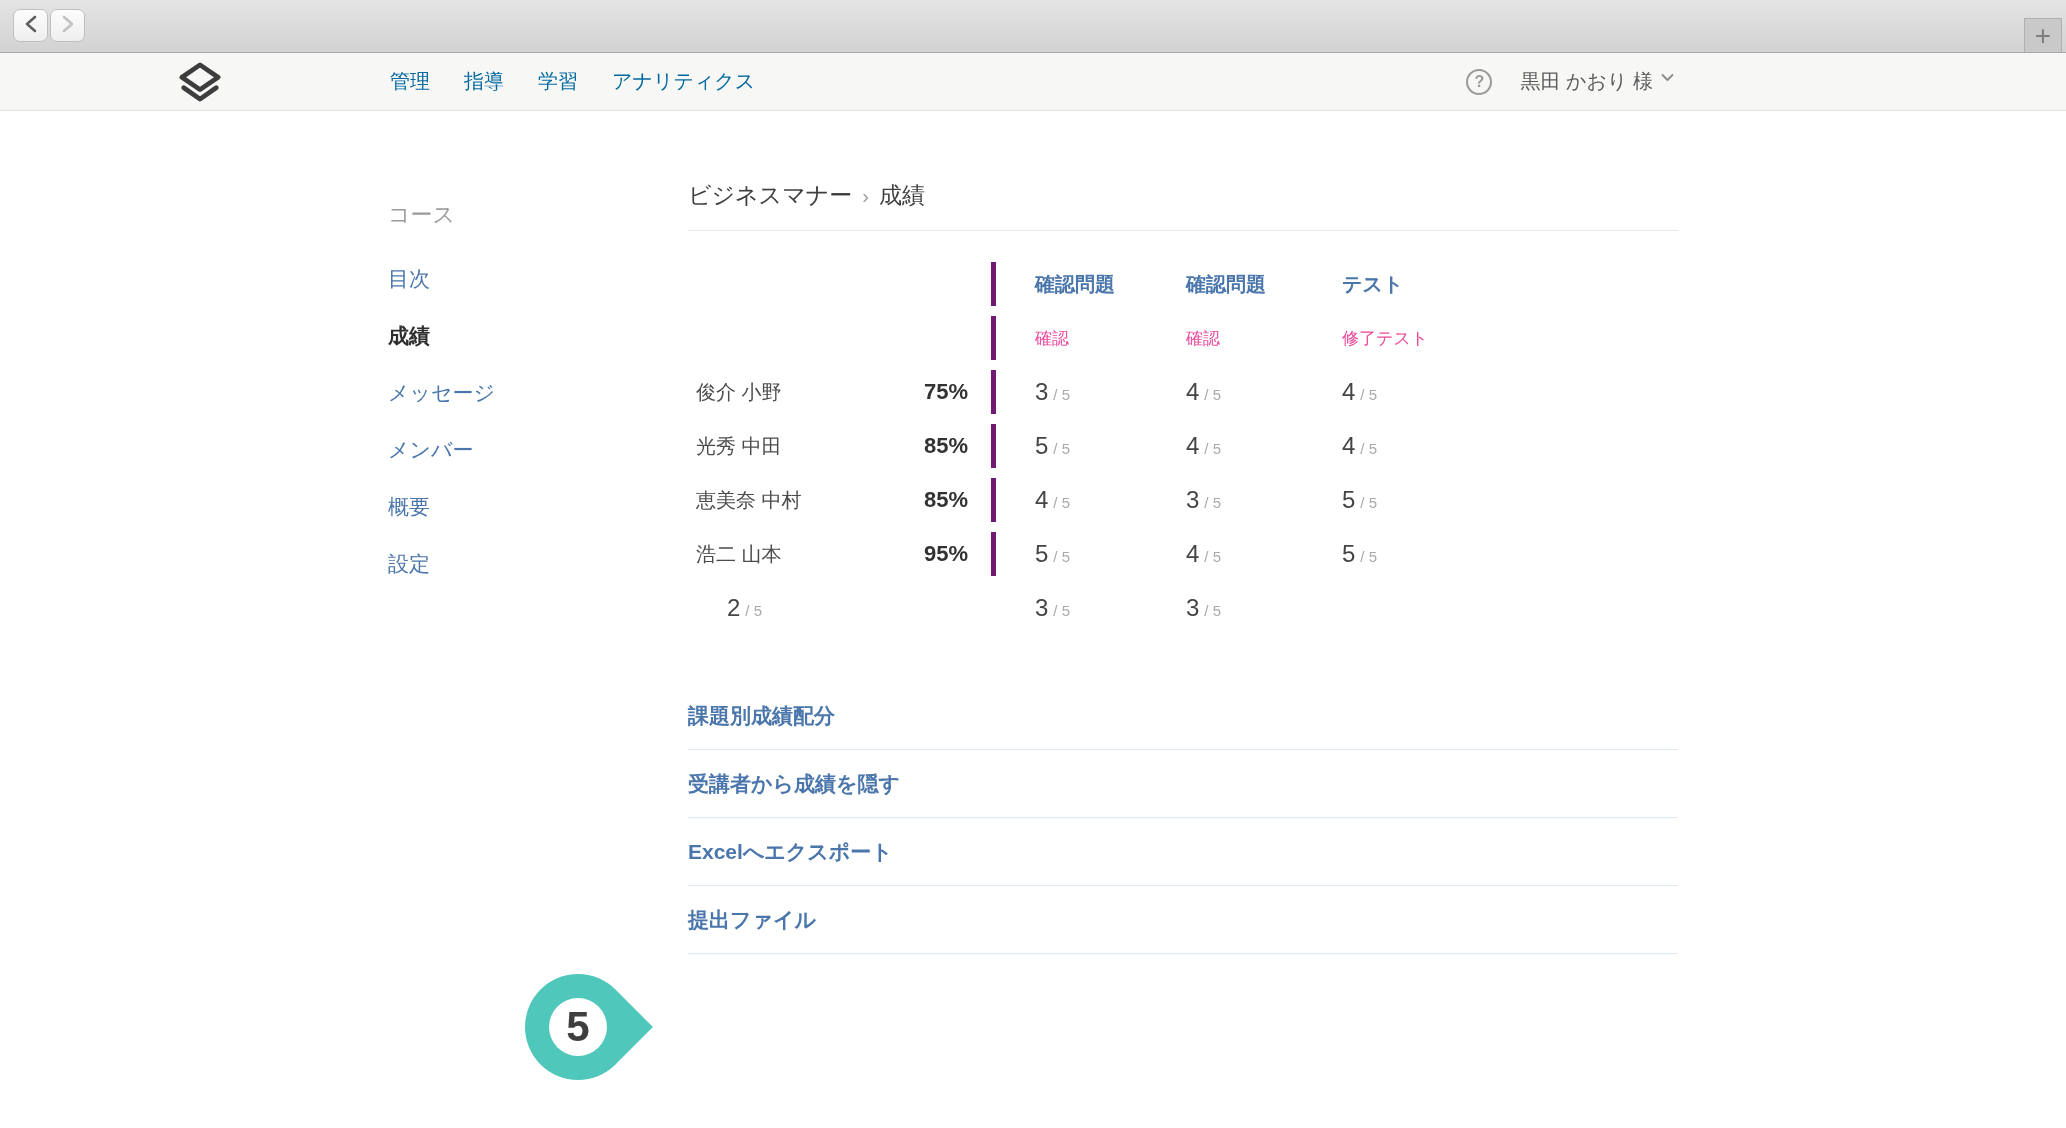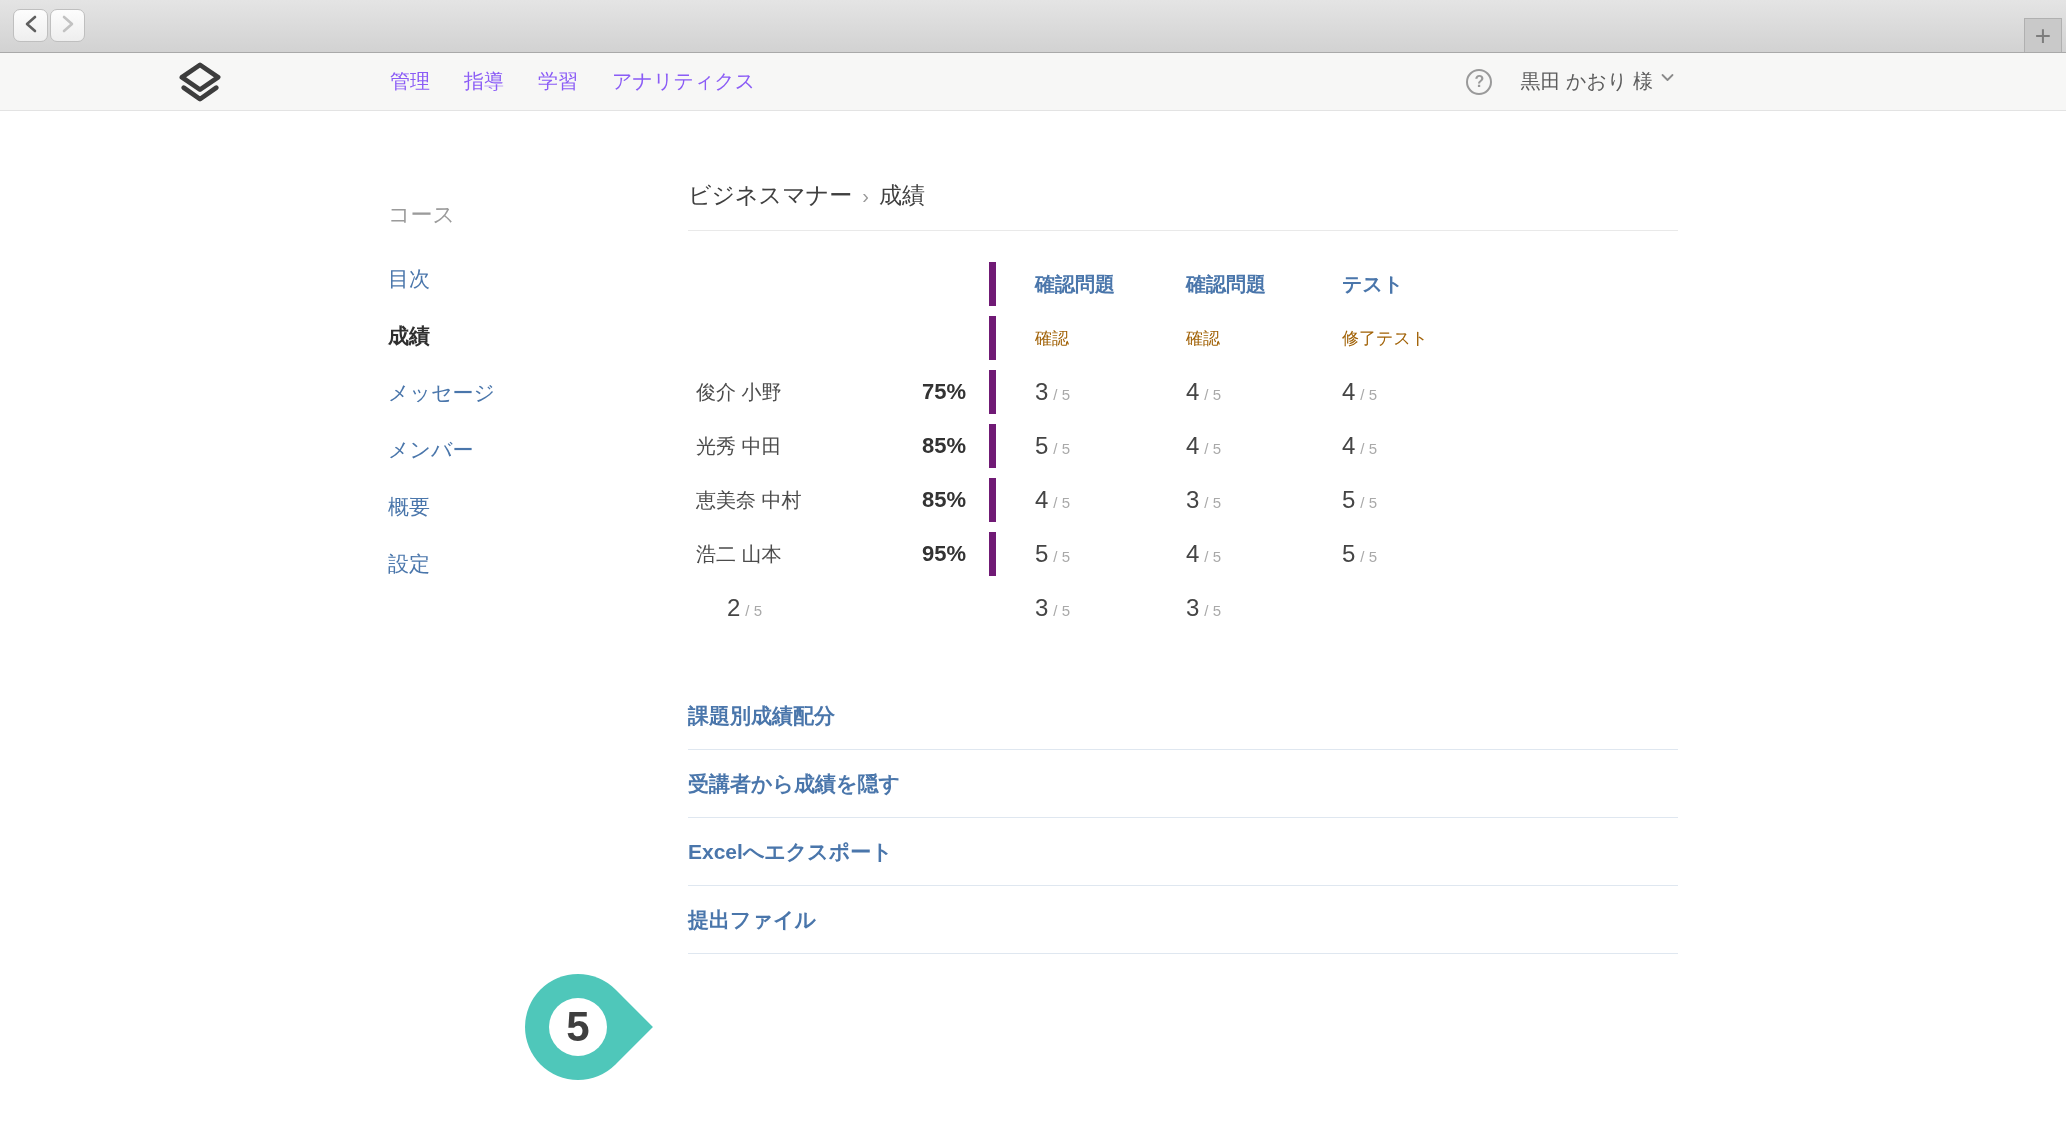--- a/index.html
+++ b/index.html
@@ -42,21 +42,21 @@
     height: 58px;
     background: #f7f7f6;
     border-bottom: 1px solid #e3e3e3;
     position: relative;
   }
   .logo { position: absolute; left: 178px; top: 9px; cursor: pointer; }
   .main-nav {
     position: absolute; left: 390px; top: 0; height: 100%;
     display: flex; align-items: center; gap: 34px;
   }
-  .main-nav .nav-item { font-size: 20px; color: #8b5cf6; cursor: pointer; white-space: nowrap; }
+  .main-nav .nav-item { font-size: 20px; color: #0369a1; cursor: pointer; white-space: nowrap; }
   .header-right {
     position: absolute; right: 392px; top: 0; height: 100%;
     display: flex; align-items: center; gap: 28px;
   }
   .help-icon {
     width: 26px; height: 26px; border: 2px solid #9a9a9a; border-radius: 50%;
     color: #9a9a9a; font-size: 16px; font-weight: bold;
     display: flex; align-items: center; justify-content: center;
     cursor: pointer;
   }
@@ -88,24 +88,24 @@
 
   
   .grades { margin-top: 31px; }
   .g-row {
     display: grid;
     grid-template-columns: 308px 151px 156px 1fr;
     height: 44px; margin-bottom: 10px;
     align-items: center;
   }
   .cell-first { height: 100%; display: flex; align-items: center;
-    border-right: 7px solid #701a75; padding: 0 23px 0 8px; }
+    border-right: 5px solid #701a75; padding: 0 23px 0 8px; }
   .cell-score { padding-left: 39px; display: flex; align-items: baseline; }
   .col-title { font-size: 20px; font-weight: bold; color: #4a76ab; cursor: pointer; }
-  .col-sub { font-size: 17px; color: #a16207; }
+  .col-sub { font-size: 17px; color: #ec4899; }
   .student-name { font-size: 20px; color: #4c4c4c; flex: 1; }
   .percent { font-size: 22px; font-weight: bold; color: #333333; margin-left: auto; }
   .score-val { font-size: 24px; color: #454545; }
   .score-max { font-size: 15px; color: #a9a9a9; margin-left: 5px; }
 
   
   .links { margin-top: 52px; }
   .link-row {
     padding: 20px 0 19px;
     border-bottom: 1px solid #dfe7f0;

